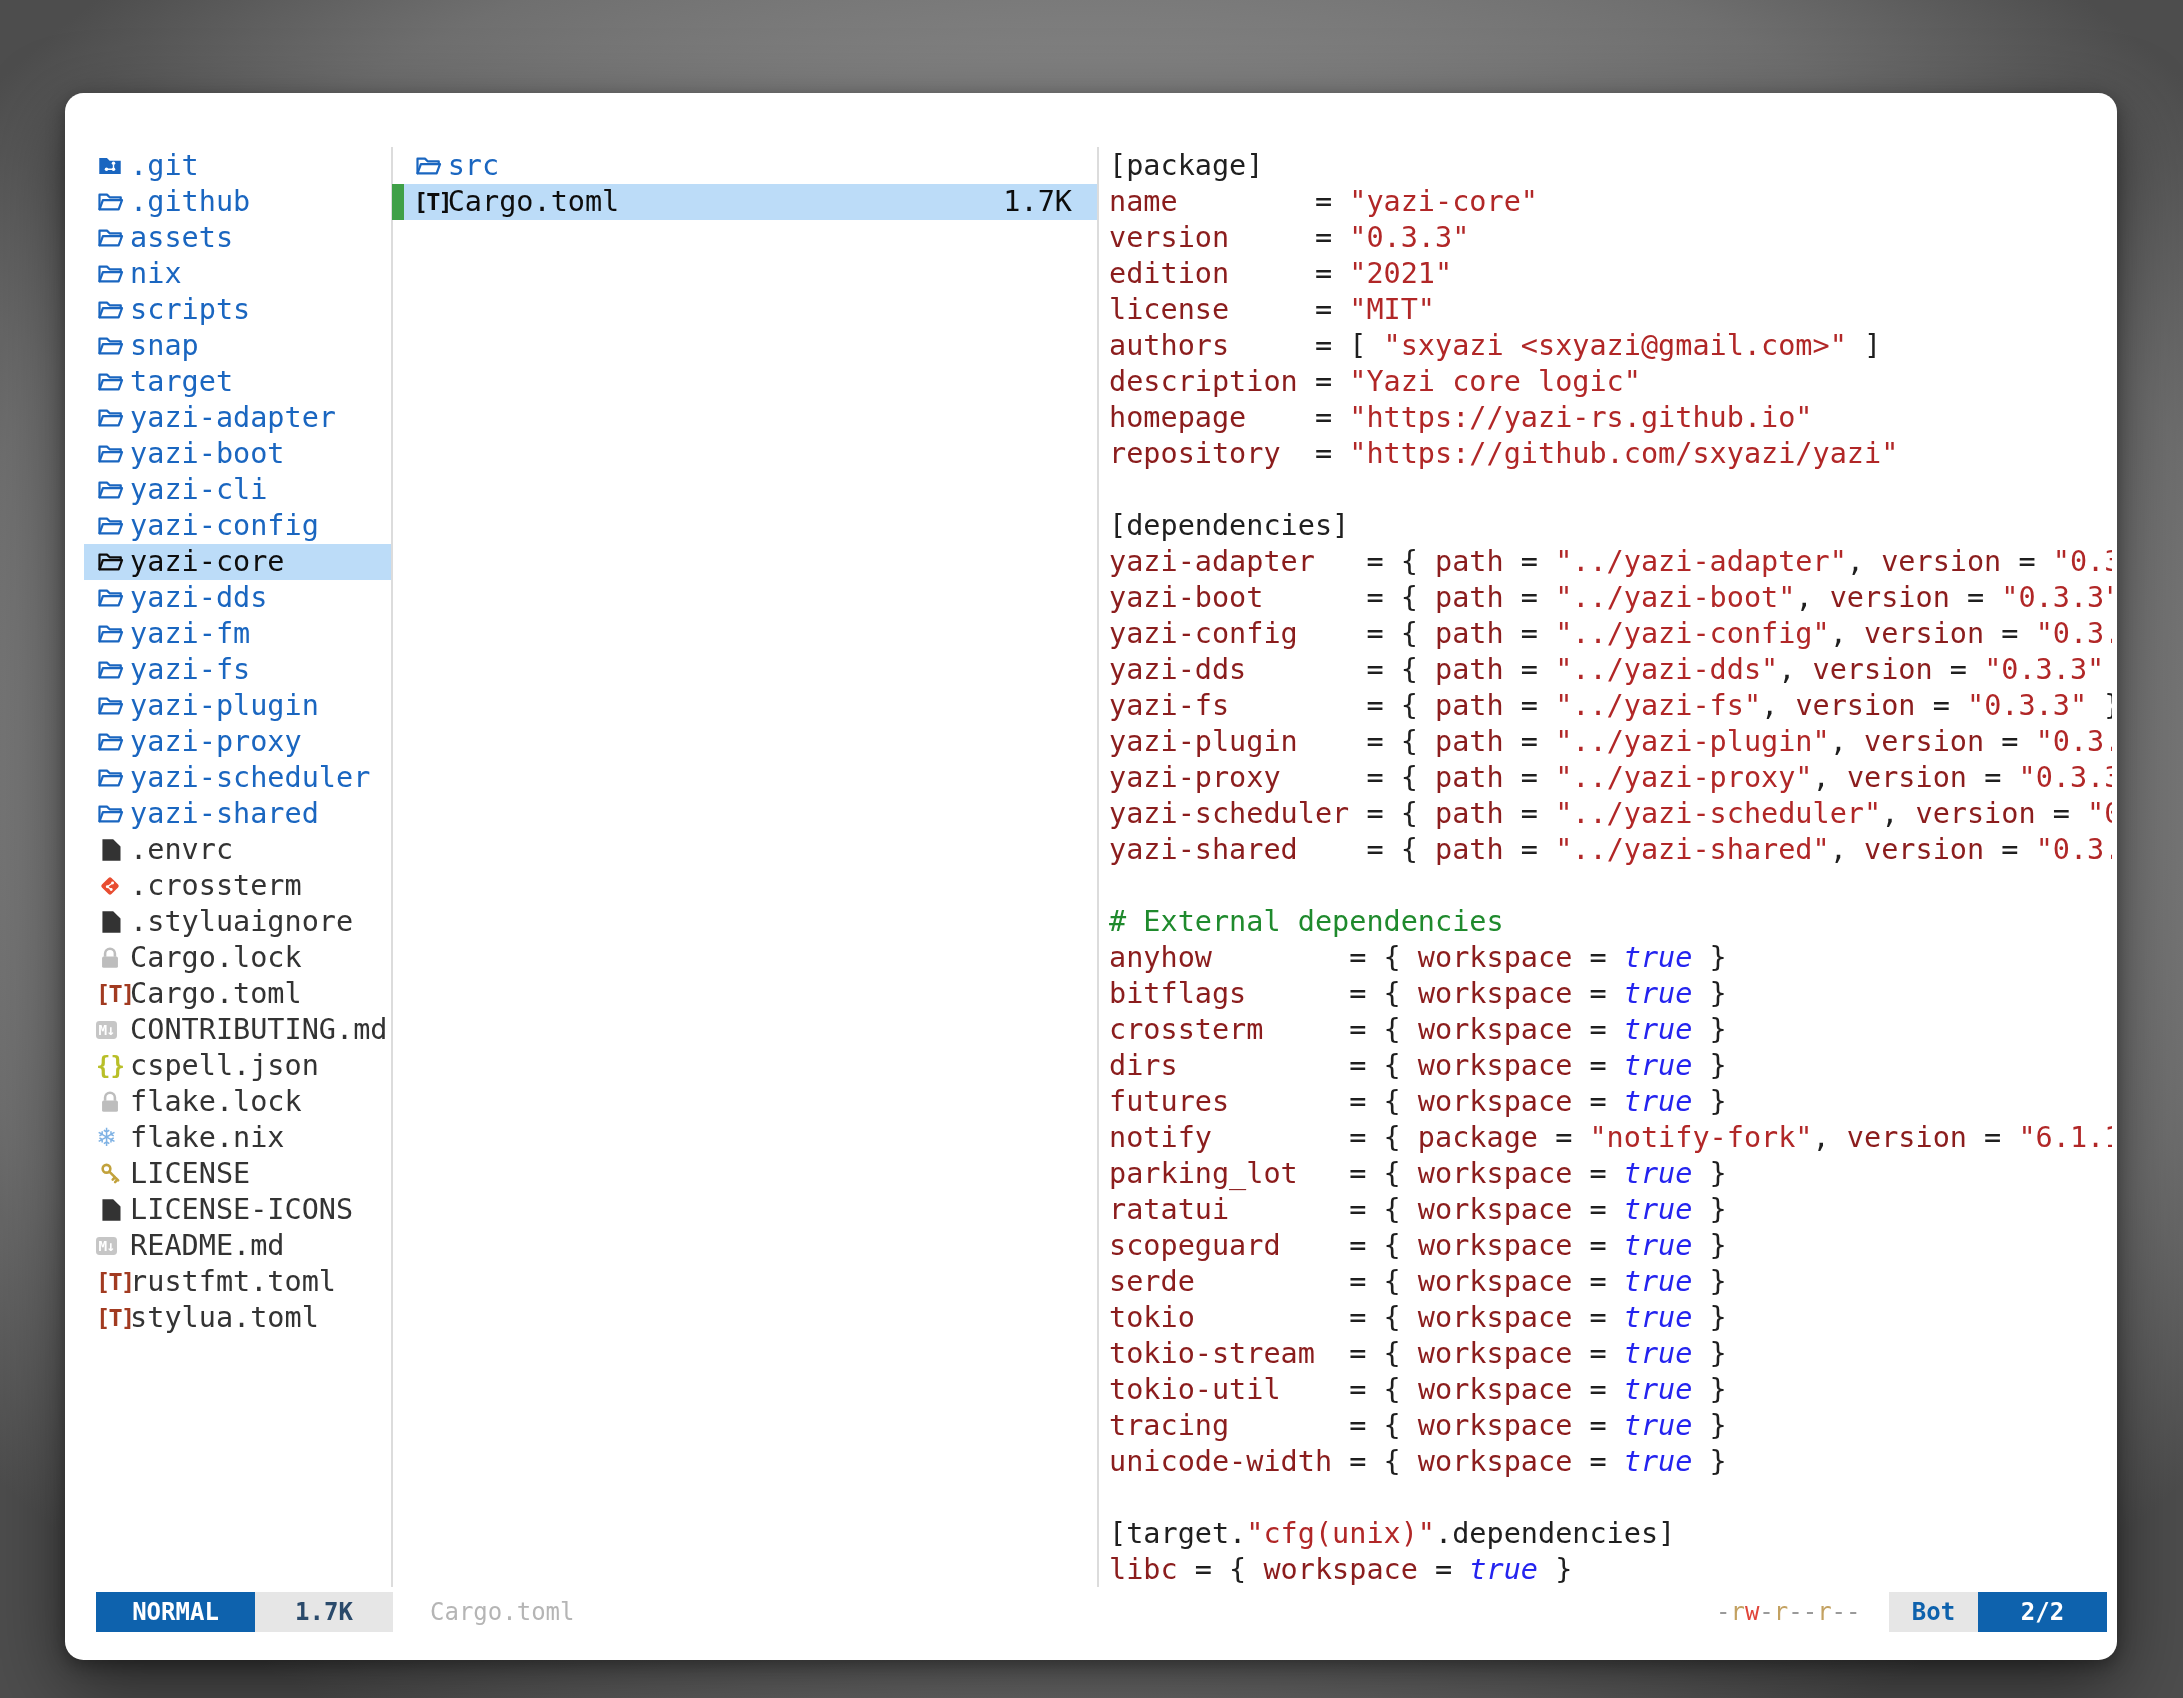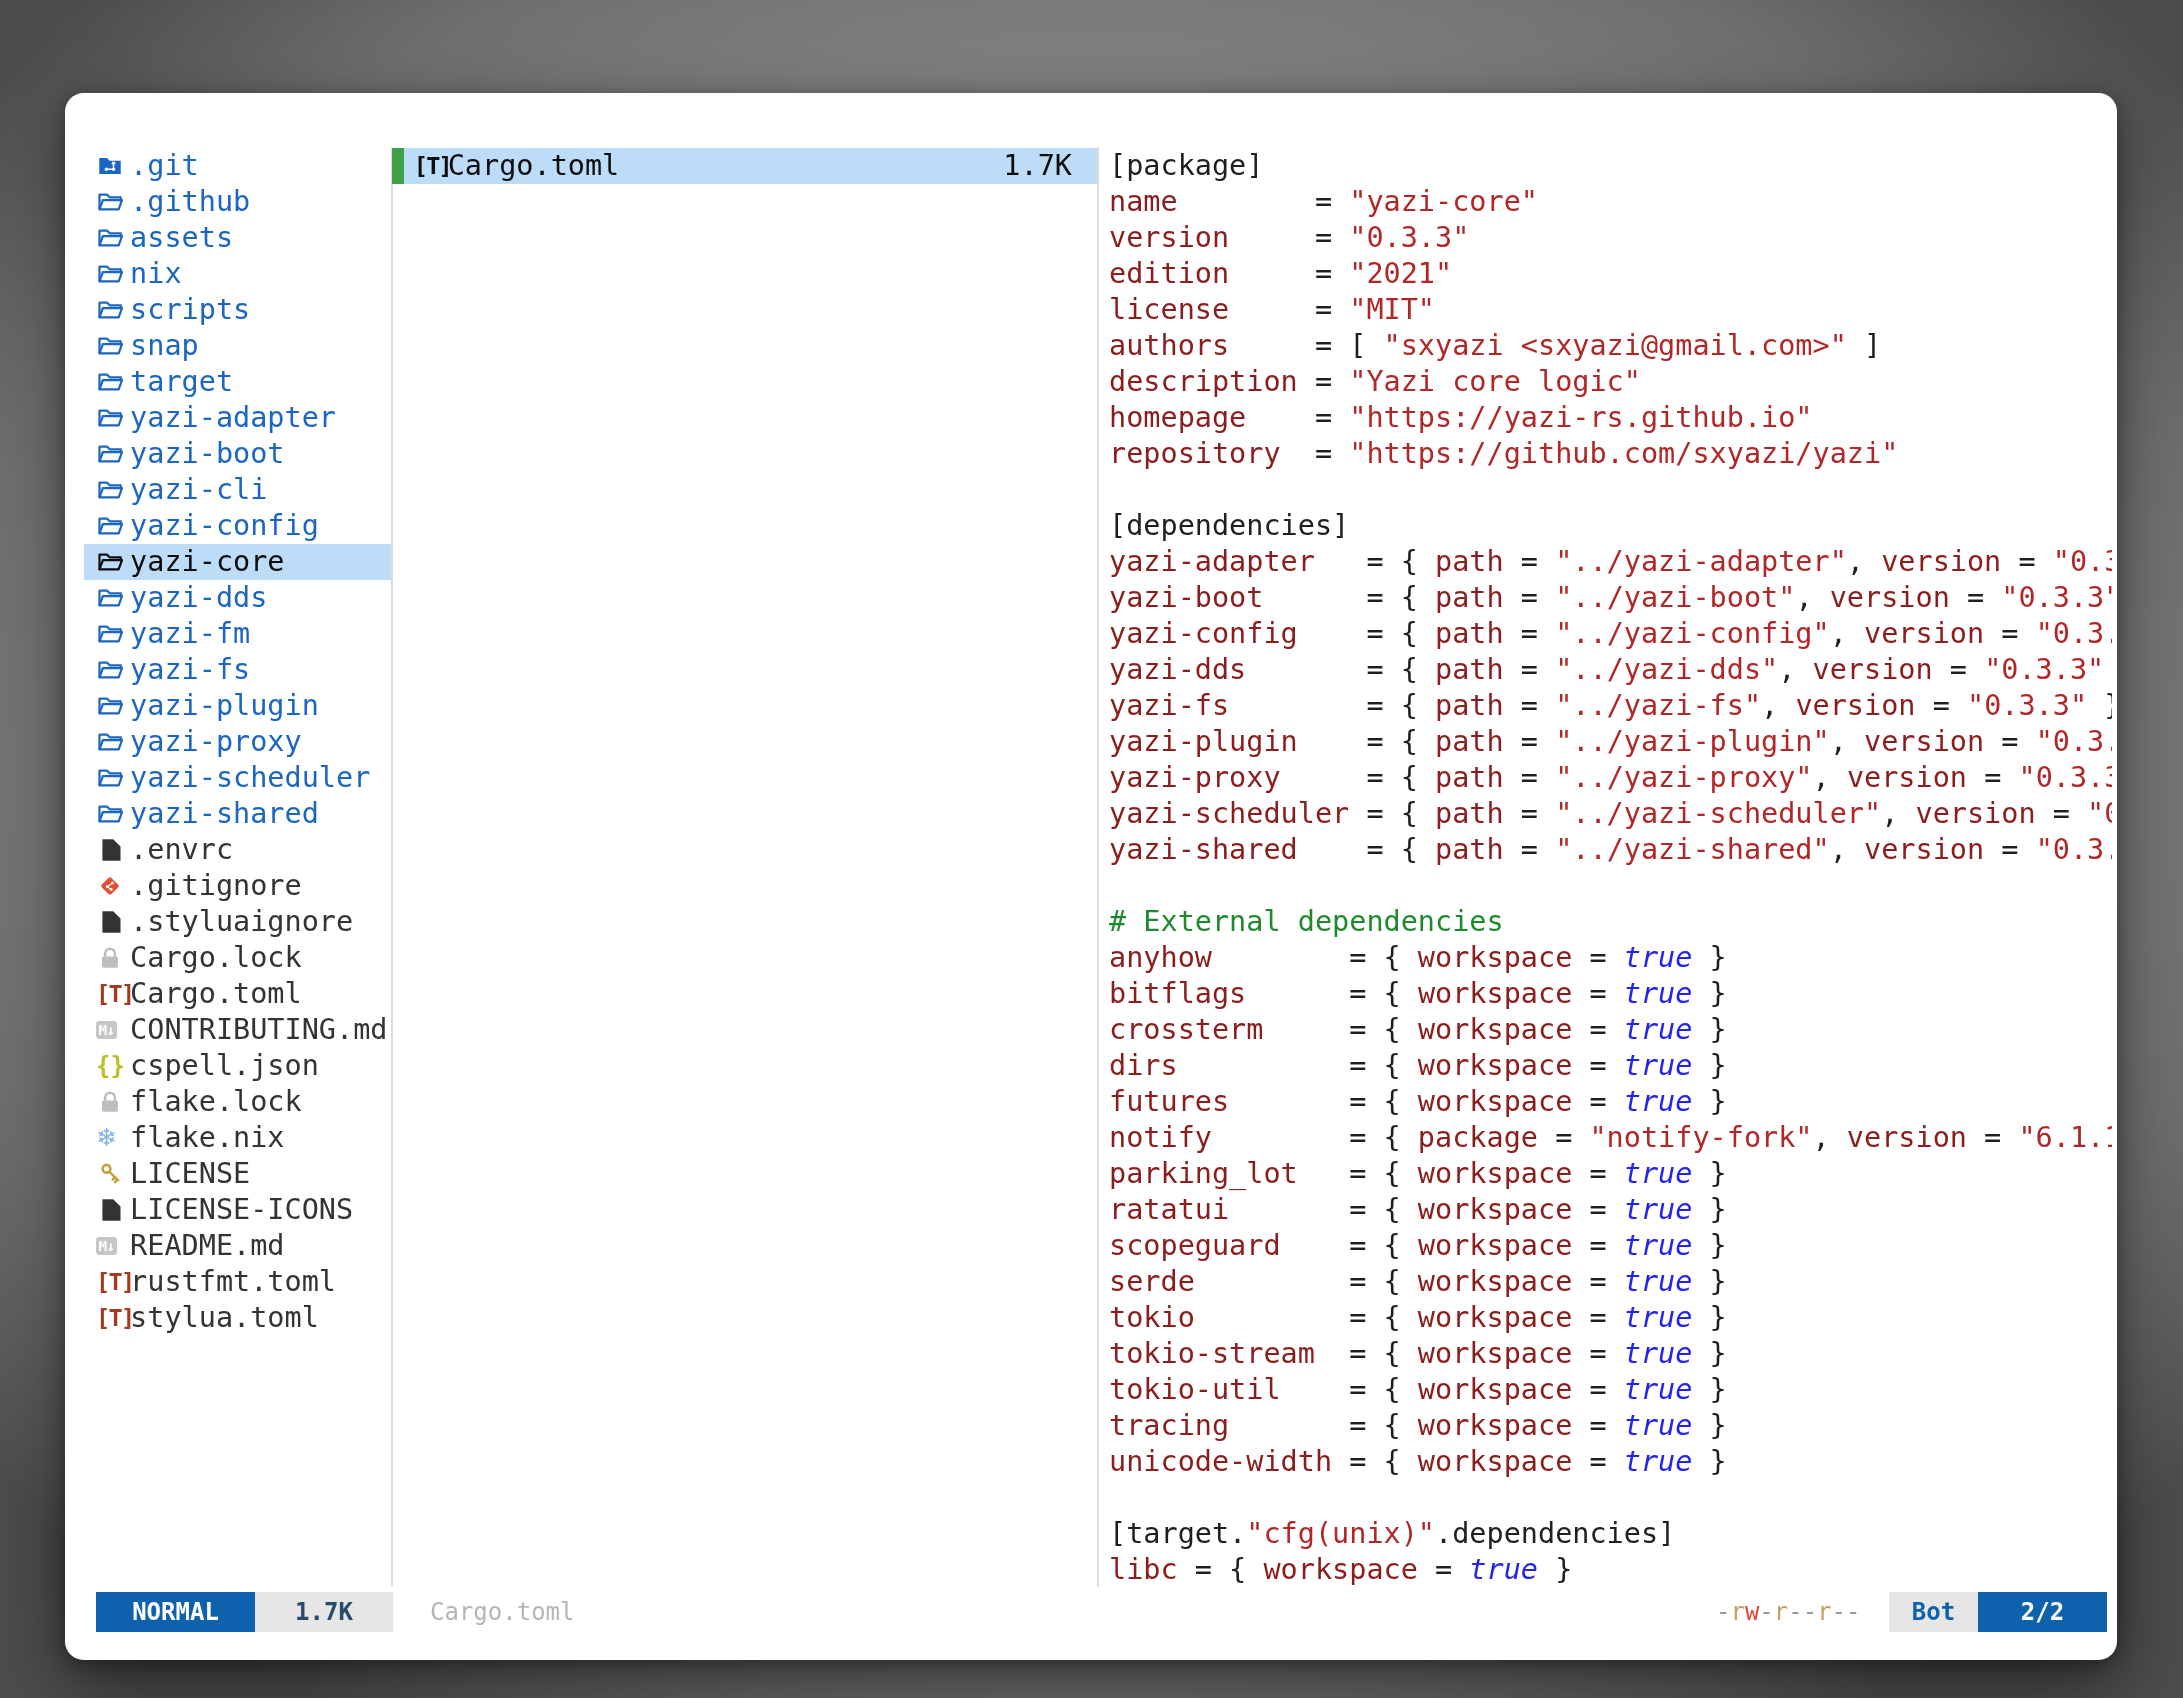--- a/index.html
+++ b/index.html
@@ -255,21 +255,21 @@
       <div class="row c-file">
         <span class="ic">
           <svg viewBox="0 0 24 24">
             <rect x="6.2" y="6.2" width="11.6" height="11.6" rx="1.8" transform="rotate(45 12 12)" fill="var(--git-orange)"></rect>
             <circle cx="9.7" cy="12.6" r="1.25" fill="#fff"></circle>
             <circle cx="14.2" cy="9.4" r="1.25" fill="#fff"></circle>
             <circle cx="13" cy="15" r="1.25" fill="#fff"></circle>
             <path d="M9.7 12.6 l4.5-3.2 M13 15 l-3.3-2.4" stroke="#fff" stroke-width="1.1" fill="none"></path>
           </svg>
         </span>
-        <span class="label">.gitignore</span>
+        <span class="label">.crossterm</span>
       </div>
       <div class="row c-file">
         <span class="ic">
           <svg viewBox="0 0 24 24">
             <path d="M5.5 2.8 h9.2 l6.3 6.3 v12.1 H5.5 z" fill="currentColor"></path>
           </svg>
         </span>
         <span class="label">.styluaignore</span>
       </div>
       <div class="row c-file">
@@ -345,20 +345,31 @@
       </div>
       <div class="row c-file">
         <span class="ic">
           <span class="toml-glyph">[T]</span>
         </span>
         <span class="label">stylua.toml</span>
       </div>
     </div>
   <div class="sep sep1"></div>
   <div id="current-pane" class="pane">
+      <div class="row c-folder">
+        <span class="marker"></span>
+        <span class="ic">
+          <svg viewBox="0 0 24 24" fill="none">
+            <path d="M3 18.3 V5.7 h6.4 l2.3 2.3 h9.5 v2.3" stroke="currentColor" stroke-width="1.9" stroke-linejoin="round" stroke-linecap="round"></path>
+            <path d="M3 18.3 l2.9-7.9 h16.4 l-2.9 7.9 z" stroke="currentColor" stroke-width="1.9" stroke-linejoin="round"></path>
+          </svg>
+        </span>
+        <span class="label">src</span>
+        <span class="spacer"></span>
+      </div>
       <div class="row c-file selected">
         <span class="marker on"></span>
         <span class="ic">
           <span class="toml-glyph">[T]</span>
         </span>
         <span class="label">Cargo.toml</span>
         <span class="spacer"></span>
         <span class="size">1.7K</span>
       </div>
     </div>

